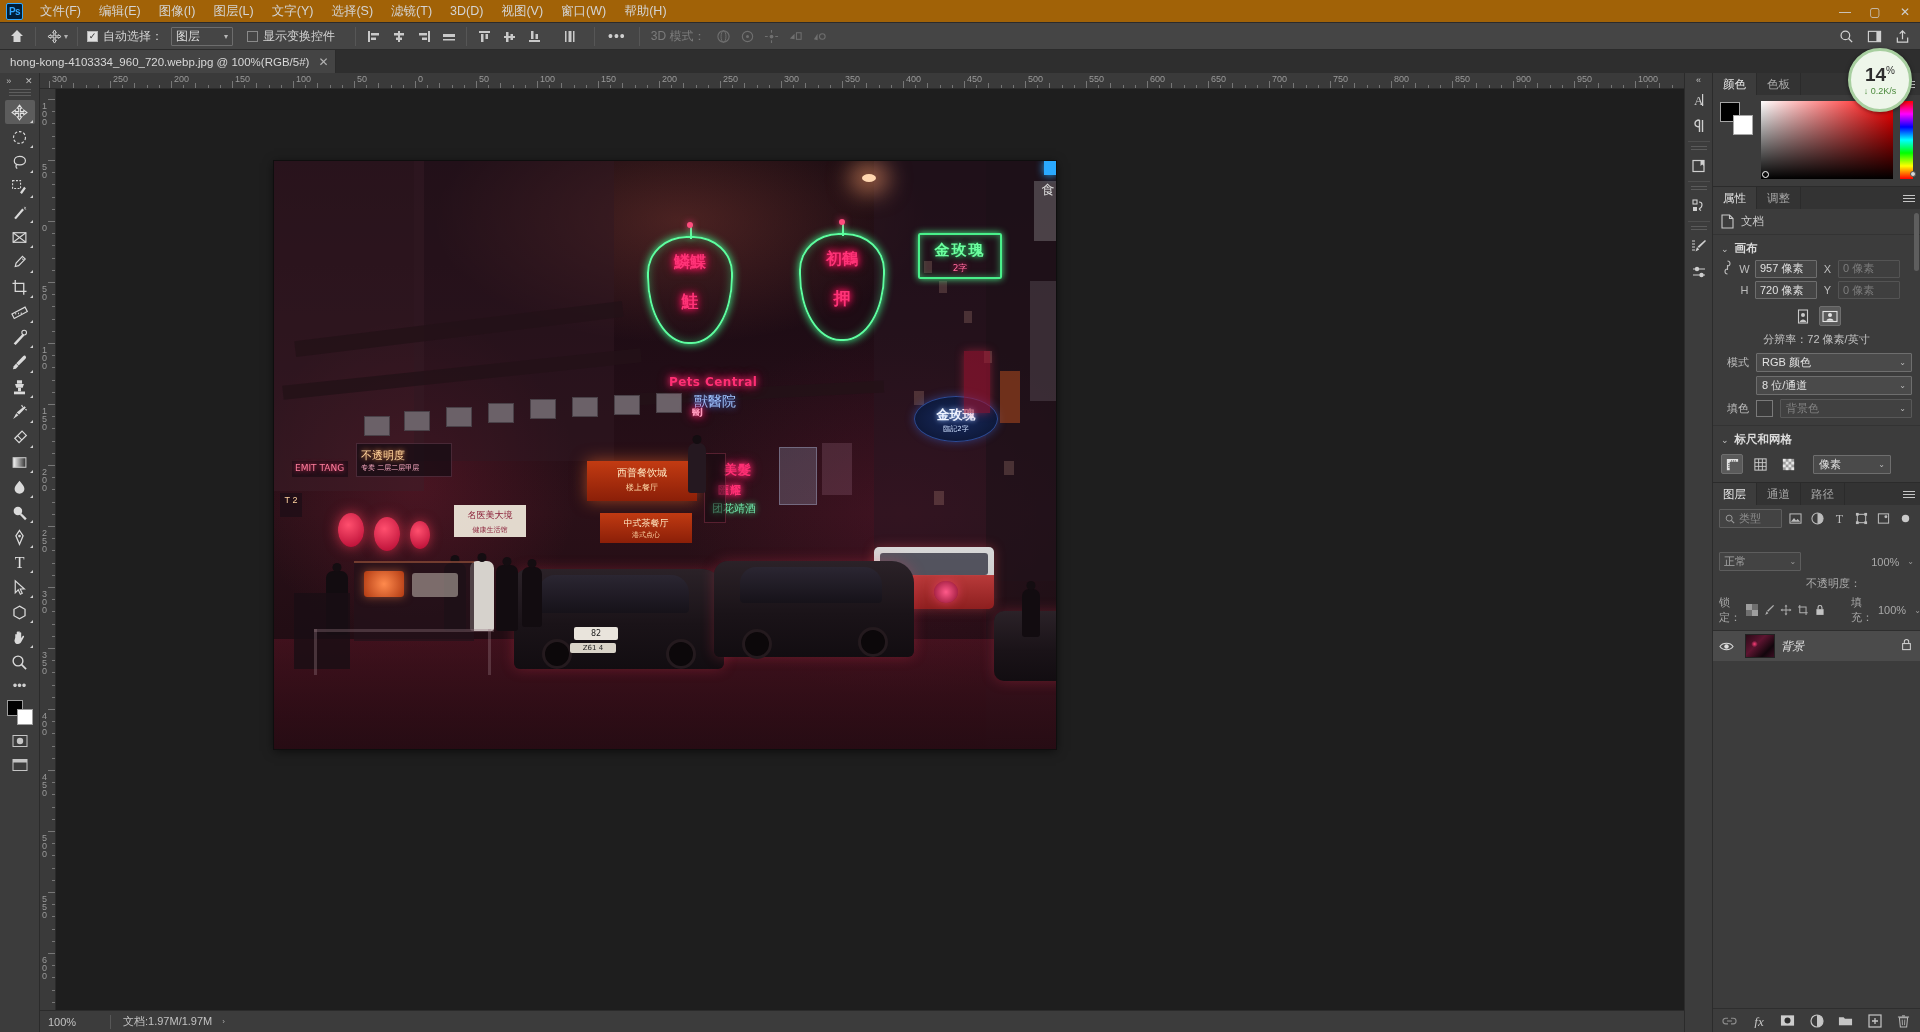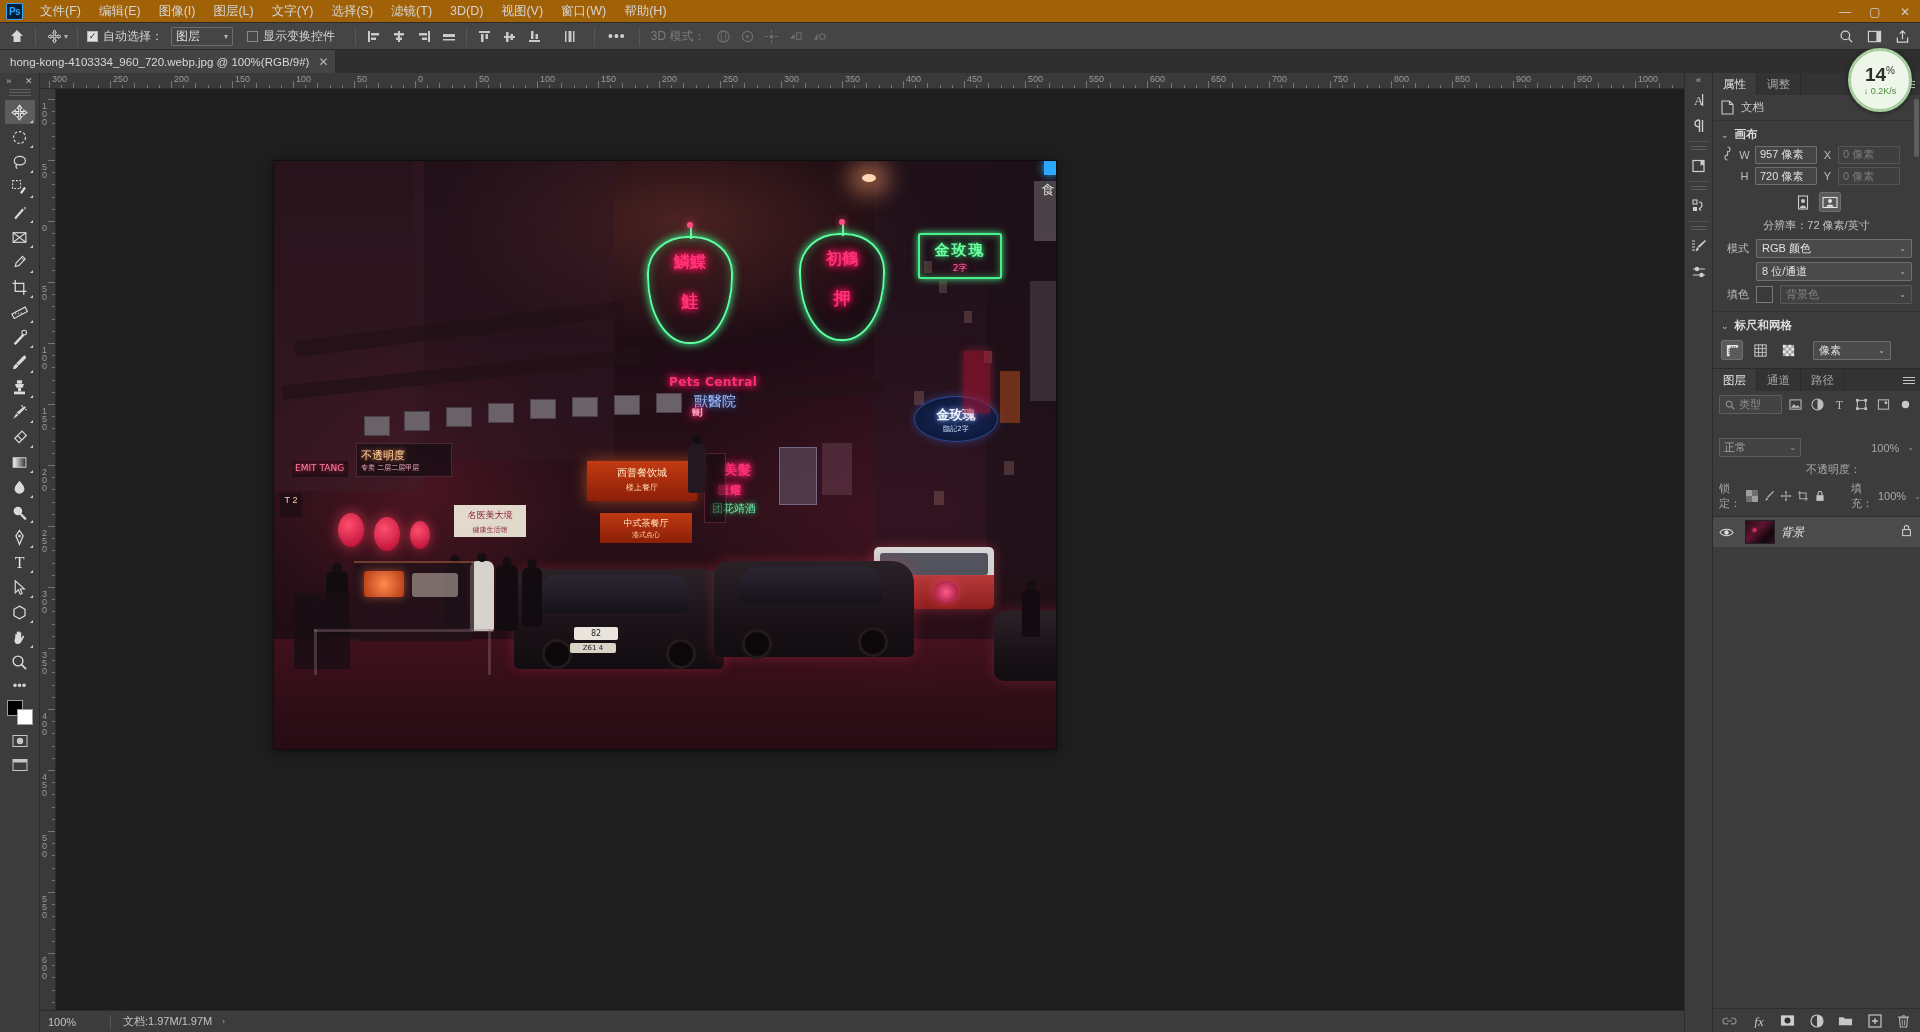--- a/index.html
+++ b/index.html
@@ -449,21 +449,21 @@
         <svg width="15" height="15" viewBox="0 0 16 16">
             <path d="M8 11 L8 2 M5 5 L8 2 L11 5" fill="none" stroke="#d2d2d2" stroke-width="1.3"></path>
             <path d="M2.5 9 L2.5 14 L13.5 14 L13.5 9" fill="none" stroke="#d2d2d2" stroke-width="1.3"></path>
           </svg>
       </div>
     </div>
   </div>
 
   <div class="tabbar">
     <div class="doc-tab">
-      <span>hong-kong-4103334_960_720.webp.jpg @ 100%(RGB/9#)</span>
+      <span>hong-kong-4103334_960_720.webp.jpg @ 100%(RGB/5#)</span>
       <span class="tab-close">✕</span>
     </div>
   </div>
 
   <div class="body-row">
 
     <div class="toolcol">
       <div class="tool-head">
         <span>»</span>
         <span>✕</span>
@@ -1097,20 +1097,43 @@
         <svg width="16" height="16" viewBox="0 0 16 16">
             <path d="M2 5h12M2 11h12" stroke="#cfcfcf" stroke-width="1.2"></path>
             <circle cx="6" cy="5" r="2.2" fill="#cfcfcf"></circle>
             <circle cx="10.5" cy="11" r="2.2" fill="#cfcfcf"></circle>
           </svg>
       </div>
     </div>
 
     <div class="dock">
 
+      <div class="panel">
+        <div class="panel-tabs">
+          <div class="ptab active">颜色</div>
+          <div class="ptab">色板</div>
+          <div class="pmenu">
+              <i></i>
+              <i></i>
+              <i></i>
+            </div>
+        </div>
+        <div class="color-body">
+          <div class="cp-swatches">
+            <span class="cp-fg"></span>
+            <span class="cp-bg"></span>
+          </div>
+          <div class="cp-field">
+            <span class="cp-picker"></span>
+          </div>
+          <div class="cp-hue">
+            <span class="cp-huemark"></span>
+          </div>
+        </div>
+      </div>
 
       <div class="panel" style="position:relative">
         <div class="panel-tabs">
           <div class="ptab active">属性</div>
           <div class="ptab">调整</div>
           <div class="pmenu">
               <i></i>
               <i></i>
               <i></i>
             </div>

